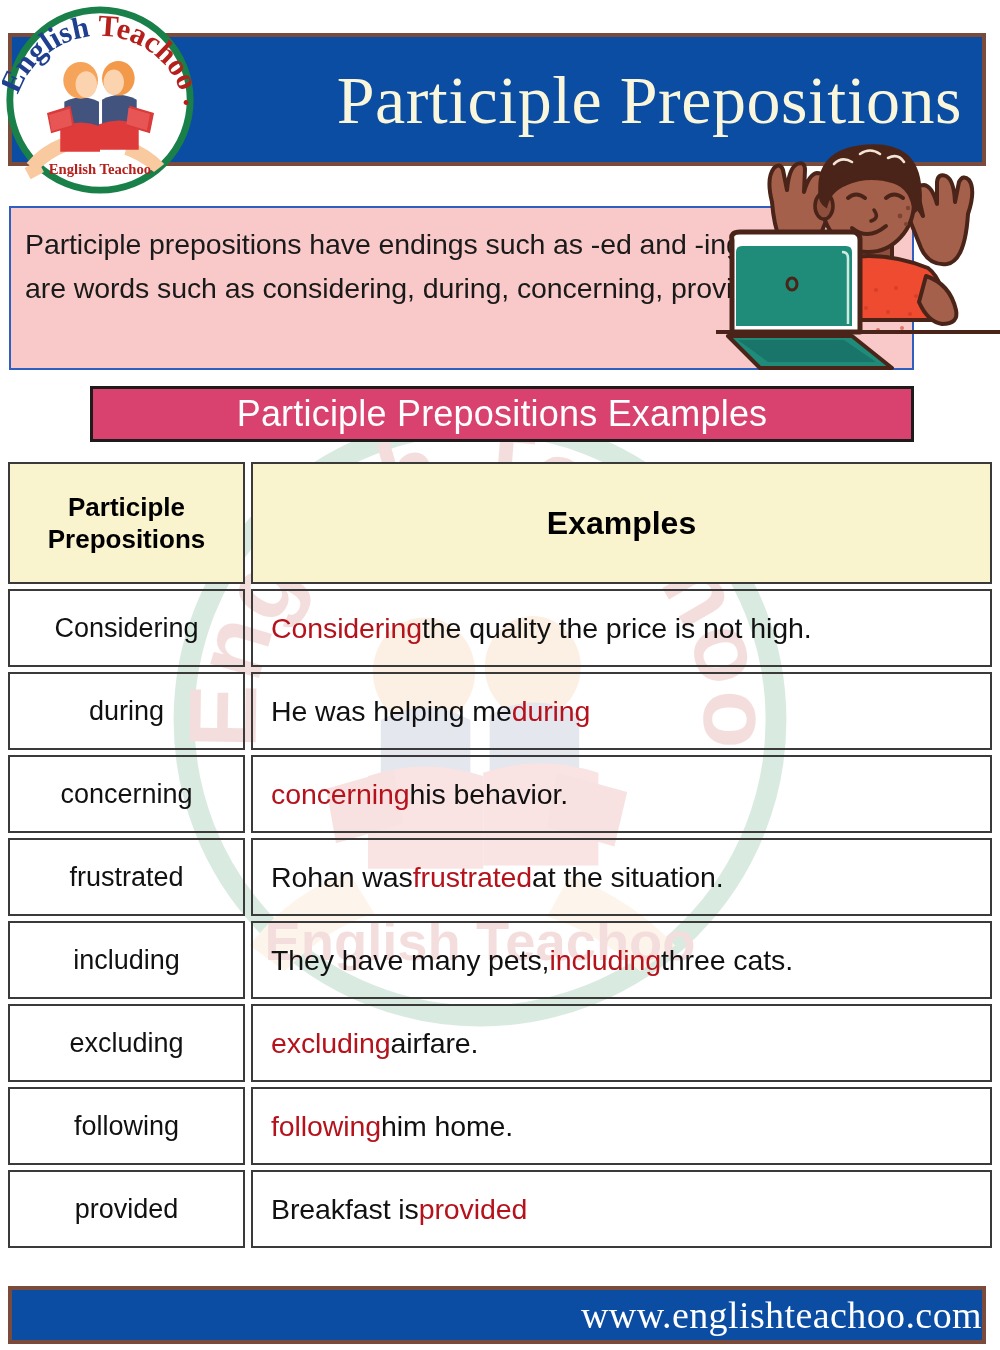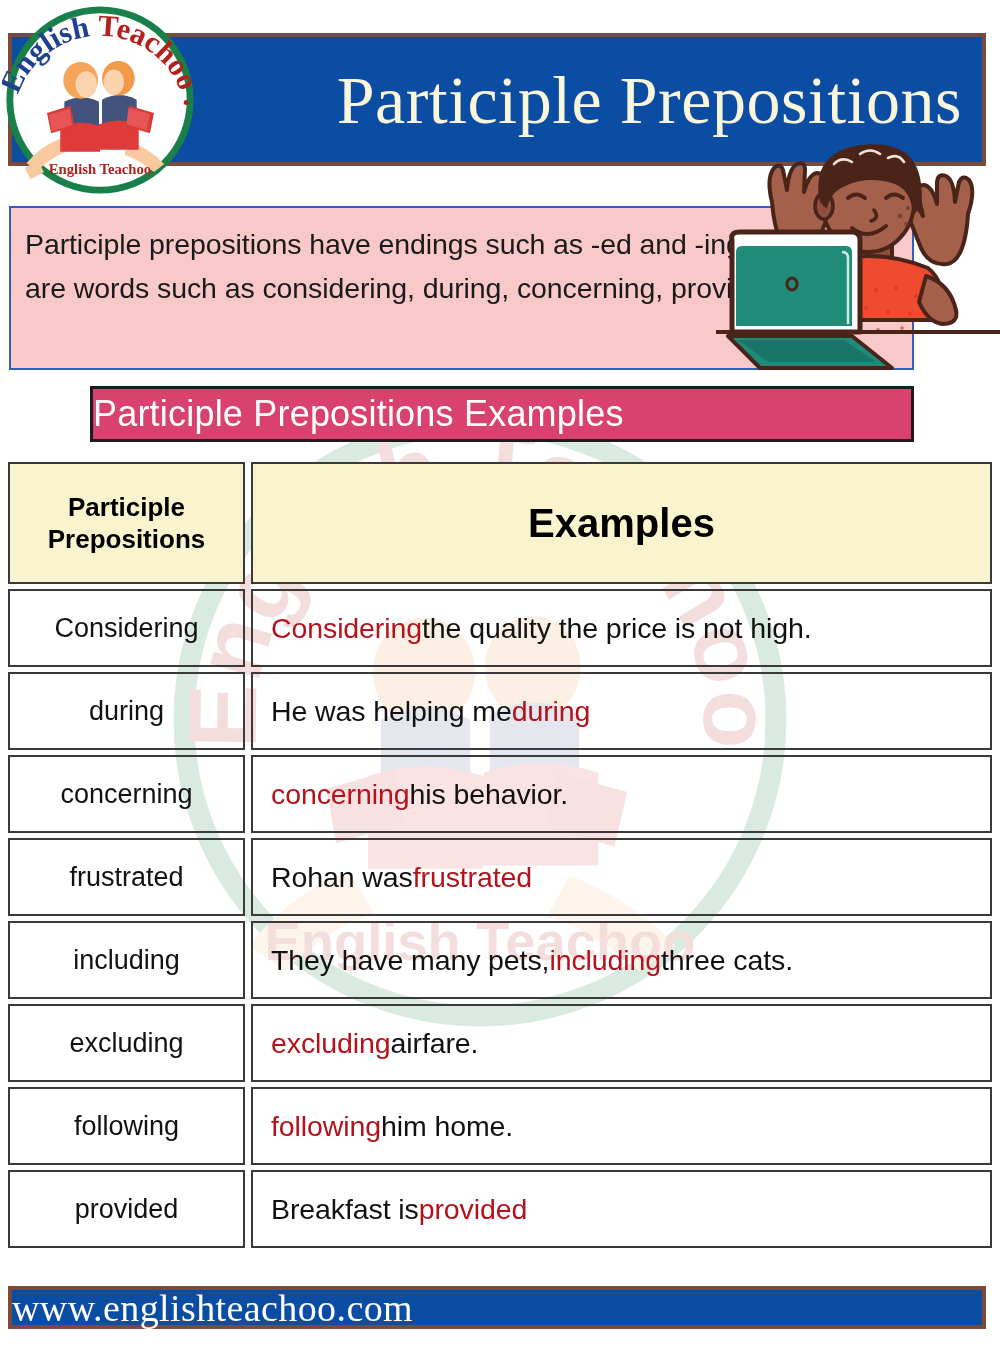--- a/index.html
+++ b/index.html
@@ -104,20 +104,21 @@
     position: absolute;
     left: 90px;
     top: 386px;
     width: 824px;
     height: 56px;
     background: #D9426F;
     border: 3px solid #1C1C1C;
     z-index: 4;
     display: flex;
     align-items: center;
+    justify-content: center;
   }
   #examples-banner-text {
     color: #FFFFFF;
     font-size: 36px;
     line-height: 1;
     letter-spacing: 0.2px;
   }
 
   
   #table {
@@ -153,21 +154,21 @@
     height: 122px;
     font-size: 26px;
     font-weight: bold;
     line-height: 1.25;
     color: #000;
   }
   .trow.header .c-ex {
     height: 122px;
     justify-content: center;
     padding-left: 0;
-    font-size: 40px;
+    font-size: 32px;
     font-weight: bold;
     color: #000;
   }
   .trow.body .cell { height: 78px; background: transparent; }
   .trow.body .c-term {
     font-size: 27px;
     color: #111;
   }
   .trow.body .c-ex {
     font-size: 28.5px;
@@ -175,27 +176,27 @@
     letter-spacing: -0.1px;
   }
   .hl { color: #B5121B; }
 
   
   #footer {
     position: absolute;
     left: 8px;
     top: 1286px;
     width: 978px;
-    height: 43px;
+    height: 58px;
     background: #0B4DA2;
     border: 4px solid #7A4A3A;
     z-index: 4;
     display: flex;
     align-items: center;
-    justify-content: flex-start;
+    justify-content: flex-end;
   }
   #footer-text {
     color: #FFFFFF;
     font-family: "Liberation Serif", serif;
     font-size: 38px;
     line-height: 1;
     letter-spacing: 0.4px;
   }
 </style>
 </head>
@@ -385,20 +386,21 @@
           <div class="cell c-ex">
             <span class="hl">concerning</span>
             <span> his behavior.</span>
           </div>
         </div>
         <div class="trow body">
           <div class="cell c-term">frustrated</div>
           <div class="cell c-ex">
             <span>Rohan was </span>
             <span class="hl">frustrated</span>
+            <span> at the situation.</span>
           </div>
         </div>
         <div class="trow body">
           <div class="cell c-term">including</div>
           <div class="cell c-ex">
             <span>They have many pets, </span>
             <span class="hl">including</span>
             <span> three cats.</span>
           </div>
         </div>

